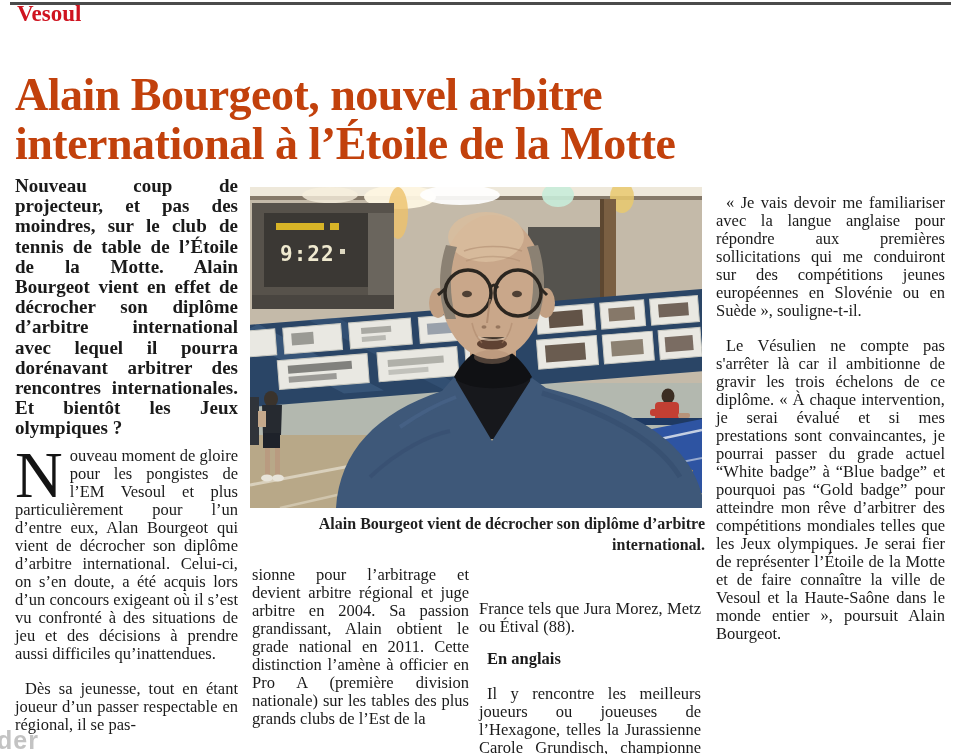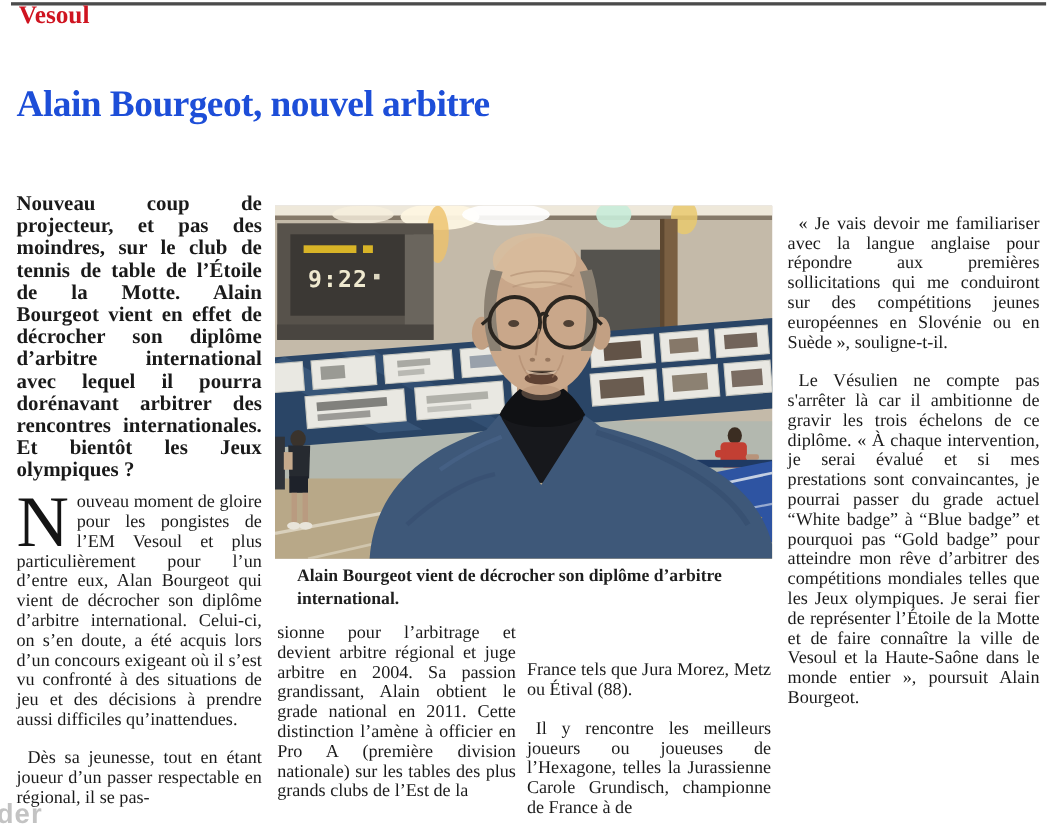--- a/index.html
+++ b/index.html
@@ -3,52 +3,53 @@
 <meta charset="utf-8">
 <style>
   html,body{margin:0;padding:0;}
   body{
     width:953px;height:754px;position:relative;overflow:hidden;
     background:#ffffff;color:#1a1a1a;
     font-family:"Liberation Serif","DejaVu Serif",serif;
   }
   .top-rule{position:absolute;left:10px;top:2px;width:941px;height:3px;background:#4b4b4b;}
   .kicker{position:absolute;left:17px;top:1px;font-size:23px;font-weight:bold;color:#cf1420;}
-  .headline{position:absolute;left:15px;top:42px;width:930px;font-weight:bold;color:#1d4ed8;
-    font-size:34px;line-height:49px;letter-spacing:-0.5px;margin-top:28px;}
+  .headline{position:absolute;left:15px;top:42px;width:930px;font-weight:bold;color:#c2410c;
+    font-size:46px;line-height:49px;letter-spacing:-0.5px;margin-top:28px;}
   .headline div{white-space:nowrap;}
   .col{position:absolute;text-align:justify;}
   .col-left{left:15px;top:176px;width:223px;}
   .chapeau{font-weight:bold;font-size:19px;line-height:20.2px;margin:0;}
   .bodytext{font-size:16.5px;line-height:18px;margin:0;}
   .col-left .bodytext{margin-top:8px;}
   .dropcap{float:left;font-size:66px;line-height:52px;padding:2px 7px 0 0;color:#141414;}
   .indent{text-indent:10px;margin-top:17px;}
   .photo-fig{position:absolute;left:250px;top:187px;width:452px;margin:0;}
   .photo-svg{display:block;width:452px;height:321px;background:#c6bcab;}
   .caption{position:absolute;left:250px;top:513px;width:455px;font-weight:bold;
-    font-size:16px;line-height:21px;color:#1f1f1f;text-align:left;margin-left:20px;}
+    font-size:16px;line-height:21px;color:#1f1f1f;text-align:right;}
   .col-m1{left:252px;top:566px;width:217px;}
   .col-m2{left:479px;top:600px;width:222px;}
   .subhead{font-weight:bold;font-size:16.5px;line-height:18px;margin:14px 0 0 0;text-indent:8px;text-align:left;}
   .col-m2 .indent{text-indent:8px;}
   .col-right{left:716px;top:177px;width:229px;}
   .watermark{position:absolute;left:-3px;top:726px;font-family:"Liberation Sans","DejaVu Sans",sans-serif;
     font-weight:bold;font-size:25px;color:#c3c3c3;letter-spacing:1px;}
   p{margin:0;}
 </style>
 </head>
 <body>
 
 <div class="top-rule"></div>
 
 <div class="kicker">Vesoul</div>
 
 <h1 class="headline">
   <div>Alain Bourgeot, nouvel arbitre</div>
+  <div>international à l’Étoile de la Motte</div>
 </h1>
 
 <div class="col col-left">
   <p class="chapeau">Nouveau coup de projecteur, et pas des moindres, sur le club de tennis de table de l’Étoile de la Motte. Alain Bourgeot vient en effet de décrocher son diplôme d’arbitre international avec lequel il pourra dorénavant arbitrer des rencontres internationales. Et bientôt les Jeux olympiques ?</p>
   <div class="bodytext">
     <p><span class="dropcap">N</span><span>ouveau moment de gloire pour les pongistes de l’EM Vesoul et plus particulièrement pour l’un d’entre eux, Alan Bourgeot qui vient de décrocher son diplôme d’arbitre international. Celui-ci, on s’en doute, a été acquis lors d’un concours exigeant où il s’est vu confronté à des situations de jeu et des décisions à prendre aussi difficiles qu’inattendues.</span></p>
     <p class="indent">Dès sa jeunesse, tout en étant joueur d’un passer respectable en régional, il se pas-</p>
   </div>
 </div>
 
@@ -200,20 +201,21 @@
 </figure>
 
 <figcaption class="caption">Alain Bourgeot vient de décrocher son diplôme d’arbitre international.</figcaption>
 
 <div class="col col-m1 bodytext">
   <p>sionne pour l’arbitrage et devient arbitre régional et juge arbitre en 2004. Sa passion grandissant, Alain obtient le grade national en 2011. Cette distinction l’amène à officier en Pro A (première division nationale) sur les tables des plus grands clubs de l’Est de la</p>
 </div>
 
 <div class="col col-m2 bodytext">
   <p>France tels que Jura Morez, Metz ou Étival (88).</p>
+  <p class="subhead">En anglais</p>
   <p class="indent">Il y rencontre les meilleurs joueurs ou joueuses de l’Hexagone, telles la Jurassienne Carole Grundisch, championne de France à de</p>
 </div>
 
 <div class="col col-right bodytext">
   <p class="indent">« Je vais devoir me familiariser avec la langue anglaise pour répondre aux premières sollicitations qui me conduiront sur des compétitions jeunes européennes en Slovénie ou en Suède », souligne-t-il.</p>
   <p class="indent">Le Vésulien ne compte pas s'arrêter là car il ambitionne de gravir les trois échelons de ce diplôme. « À chaque intervention, je serai évalué et si mes prestations sont convaincantes, je pourrai passer du grade actuel “White badge” à “Blue badge” et pourquoi pas “Gold badge” pour atteindre mon rêve d’arbitrer des compétitions mondiales telles que les Jeux olympiques. Je serai fier de représenter l’Étoile de la Motte et de faire connaître la ville de Vesoul et la Haute-Saône dans le monde entier », poursuit Alain Bourgeot.</p>
 </div>
 
 <div class="watermark">der</div>
 

